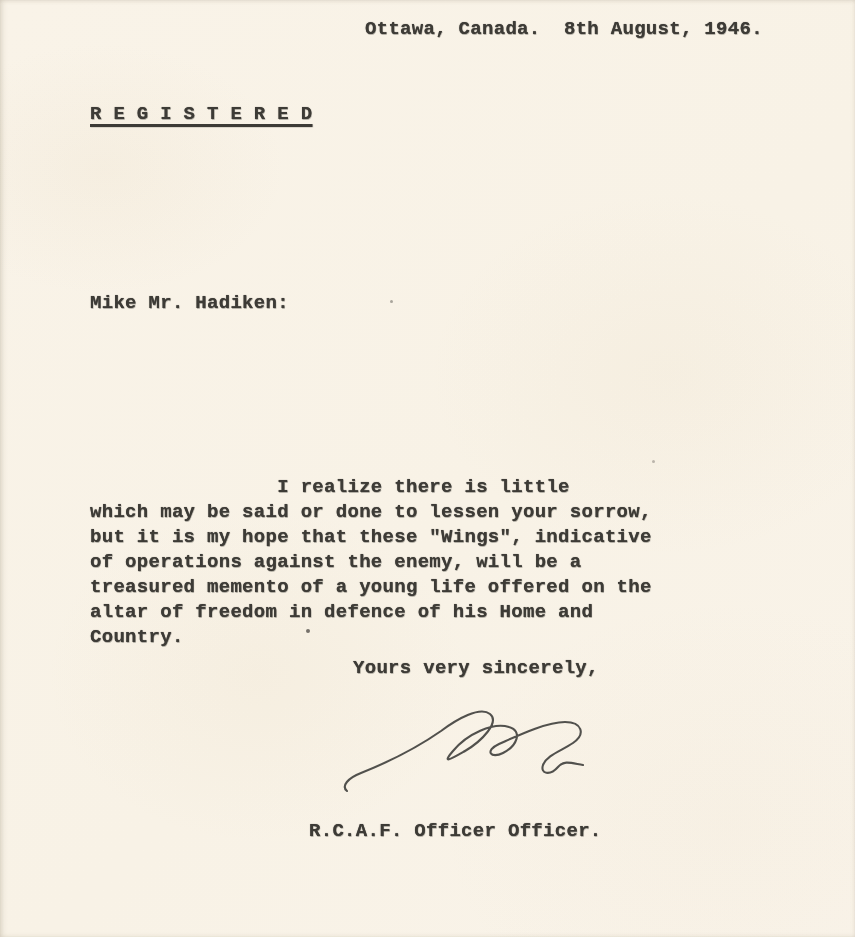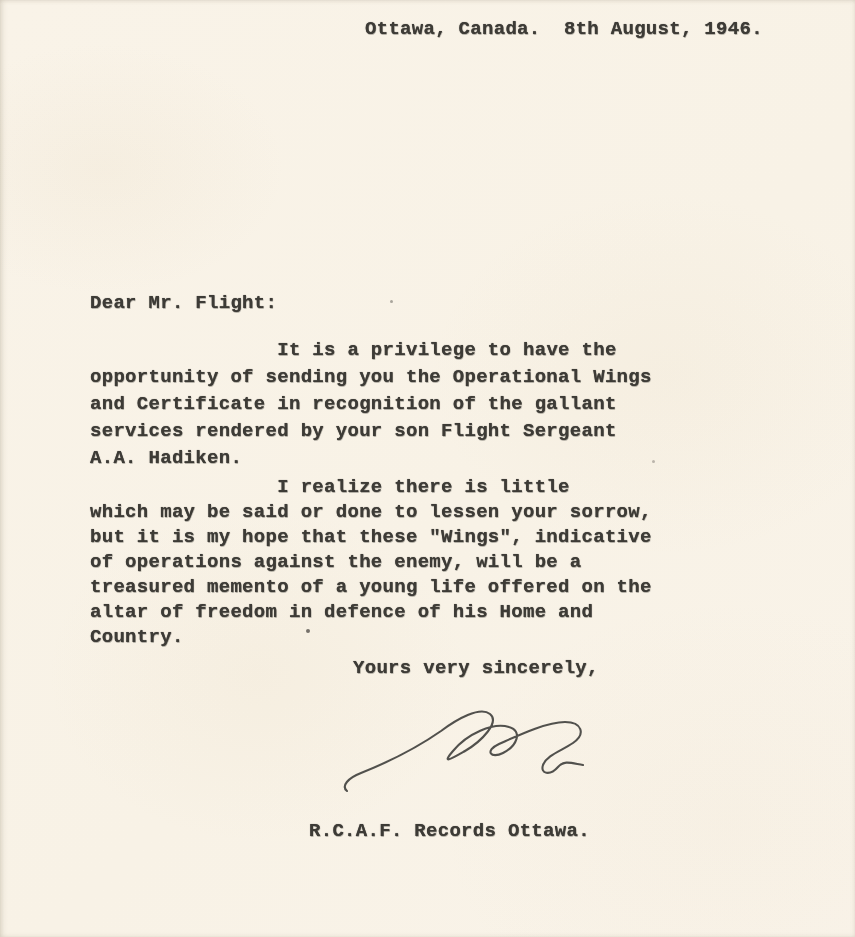--- a/index.html
+++ b/index.html
@@ -72,29 +72,25 @@
   .speck-2 { left: 390px; top: 300px; width: 3px; height: 3px; opacity: 0.45; }
   .speck-3 { left: 652px; top: 460px; width: 3px; height: 3px; opacity: 0.35; }
 </style>
 </head>
 <body>
 
 <div class="paper">
 
   <div class="typed dateline">Ottawa, Canada.  8th August, 1946.</div>
 
+  <div class="typed registered">R E G I S T E R E D</div>
 
 
-  <div class="typed salutation">Dear Mr. Flight:</div>
+  <div class="typed salutation">Mike Mr. Hadiken:</div>
 
-  <div class="typed para-1">                It is a privilege to have the
-opportunity of sending you the Operational Wings
-and Certificate in recognition of the gallant
-services rendered by your son Flight Sergeant
-A.A. Hadiken.</div>
 
   <div class="typed closing">Yours very sincerely,</div>
 
   <div class="typed para-2">                I realize there is little
 which may be said or done to lessen your sorrow,
 but it is my hope that these "Wings", indicative
 of operations against the enemy, will be a
 treasured memento of a young life offered on the
 altar of freedom in defence of his Home and
 Country.</div>
@@ -110,19 +106,19 @@
              C 190 30, 184 45, 170 52
              C 158 58, 151 50, 166 43
              C 184 35, 213 21, 232 21
              C 249 21, 253 33, 240 42
              C 228 50, 214 54, 210 64
              C 207 73, 217 75, 225 66
              C 231 59, 238 62, 250 64"></path>
   </svg>
 
 
-  <div class="typed sig-title">R.C.A.F. Records Ottawa.</div>
+  <div class="typed sig-title">R.C.A.F. Officer Officer.</div>
 
   <div class="speck speck-1"></div>
   <div class="speck speck-2"></div>
   <div class="speck speck-3"></div>
 
 </div>
 
 </body></html>

